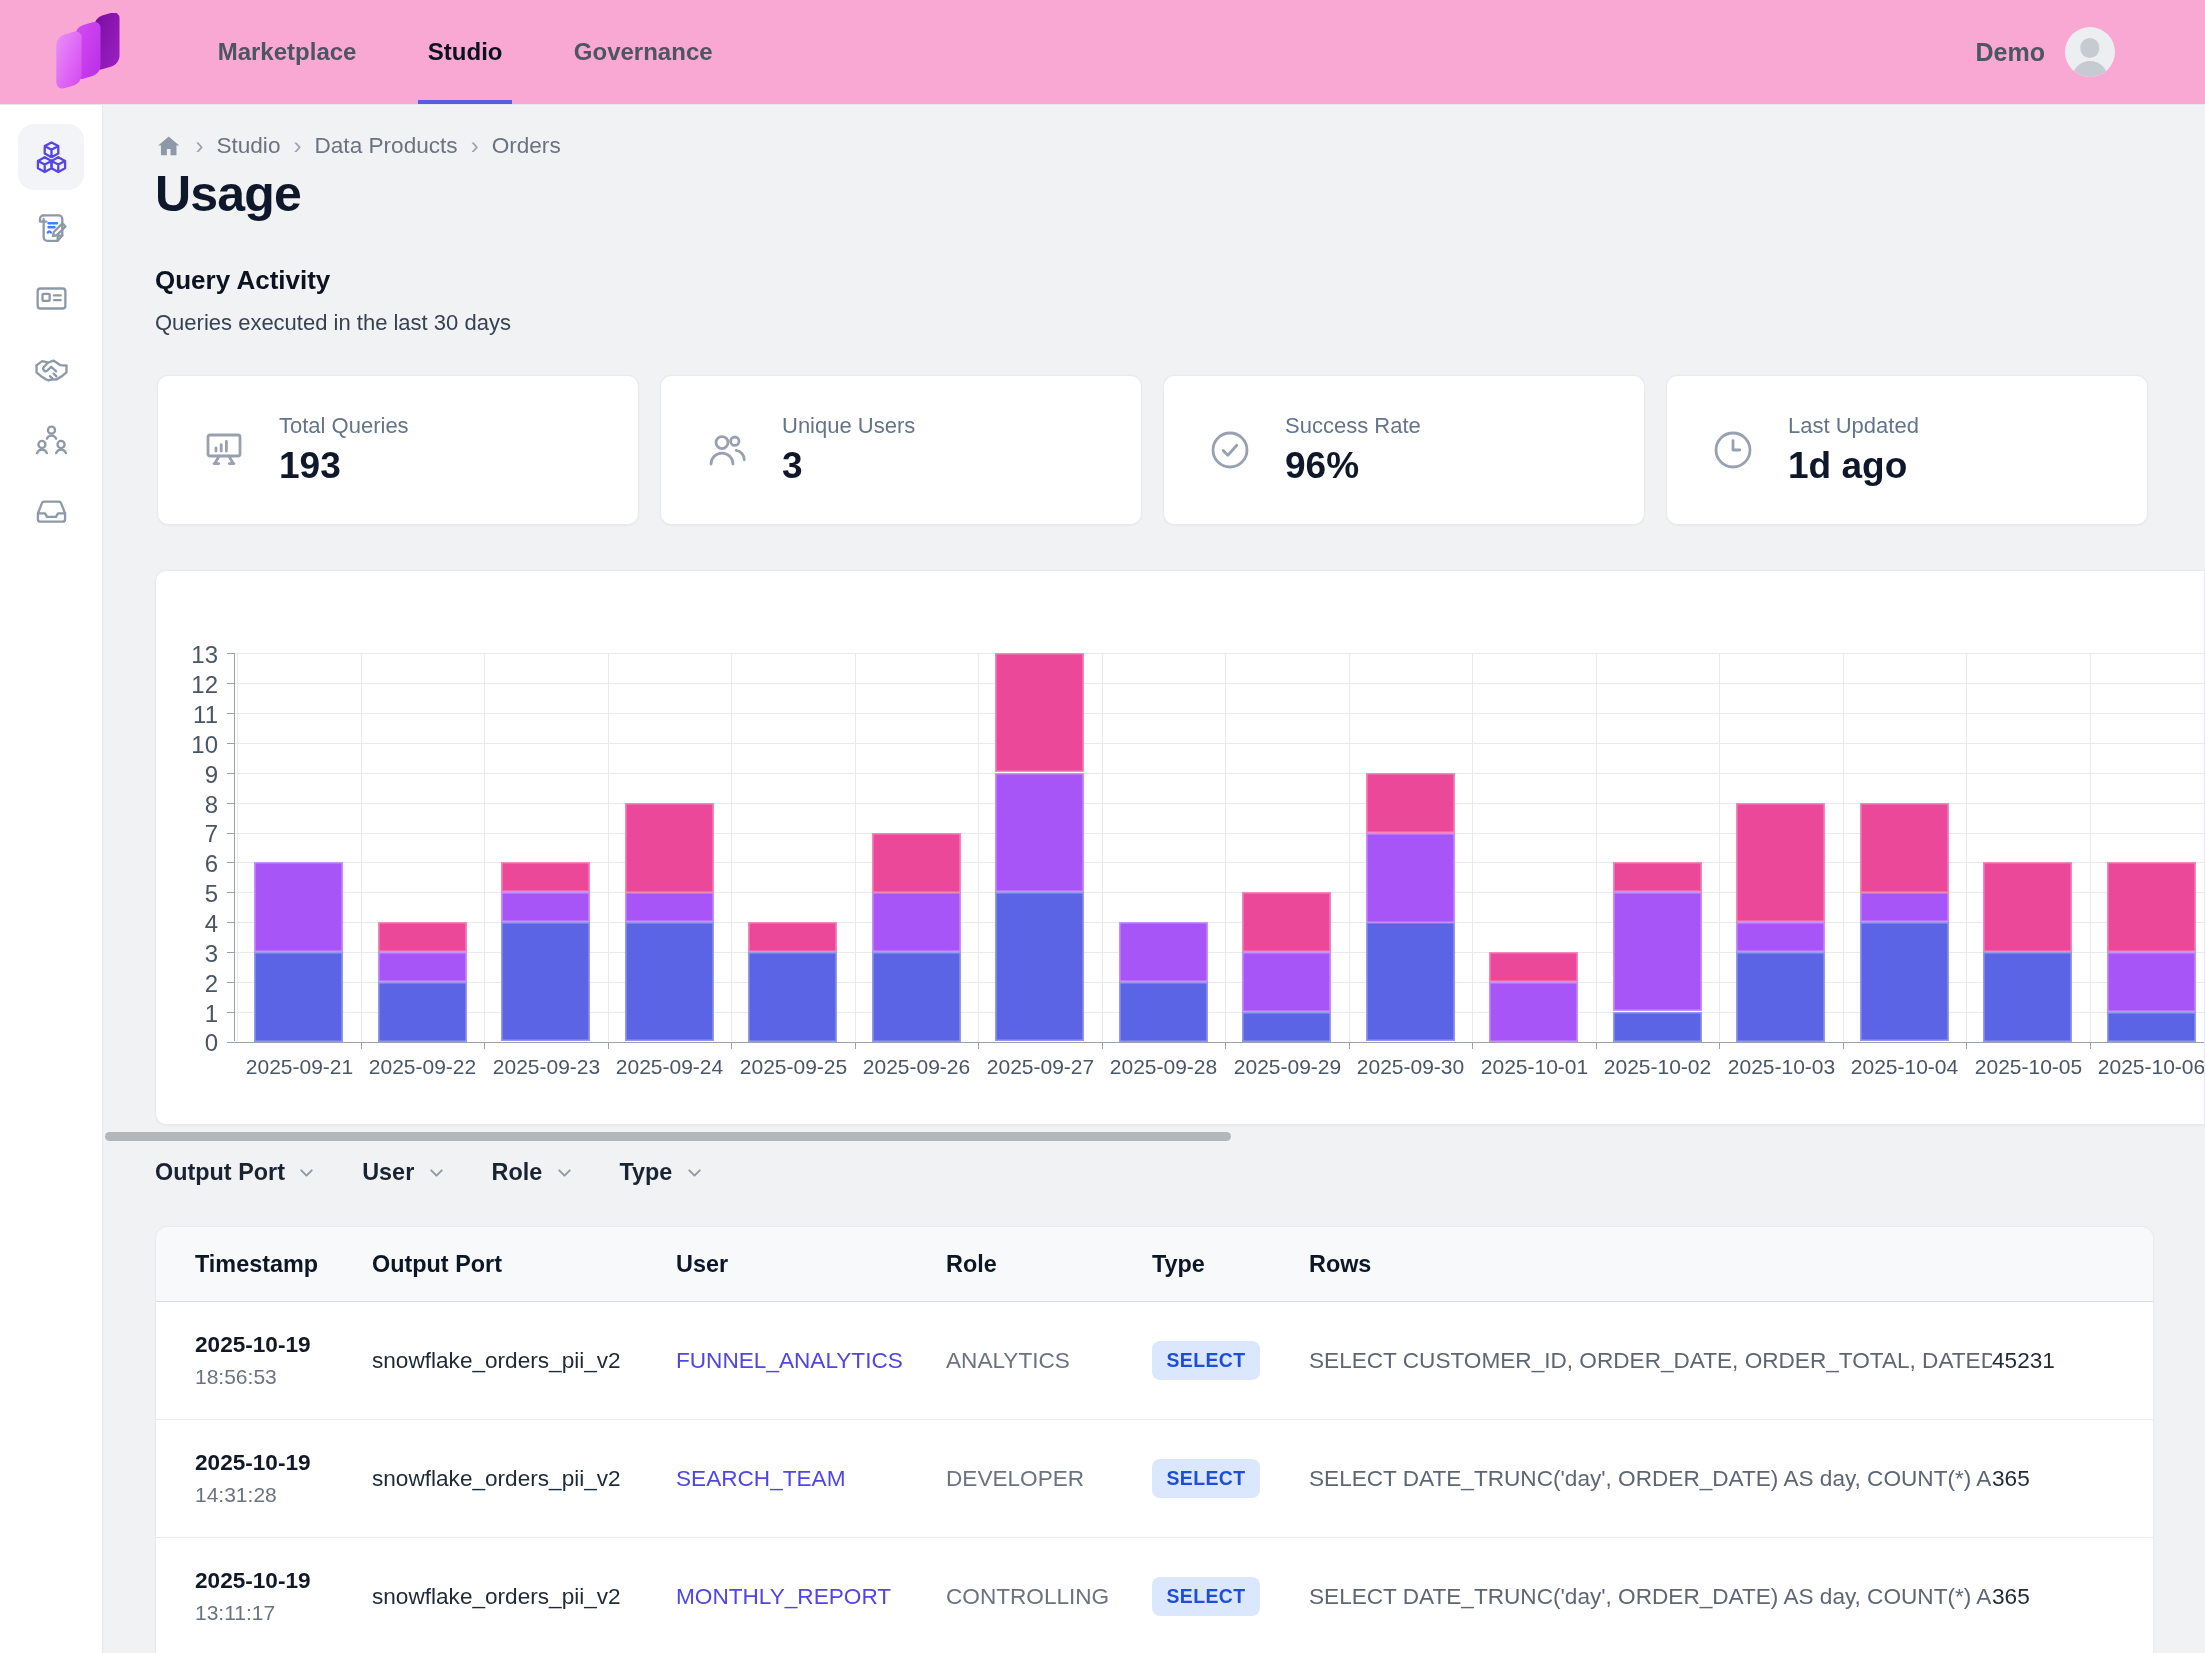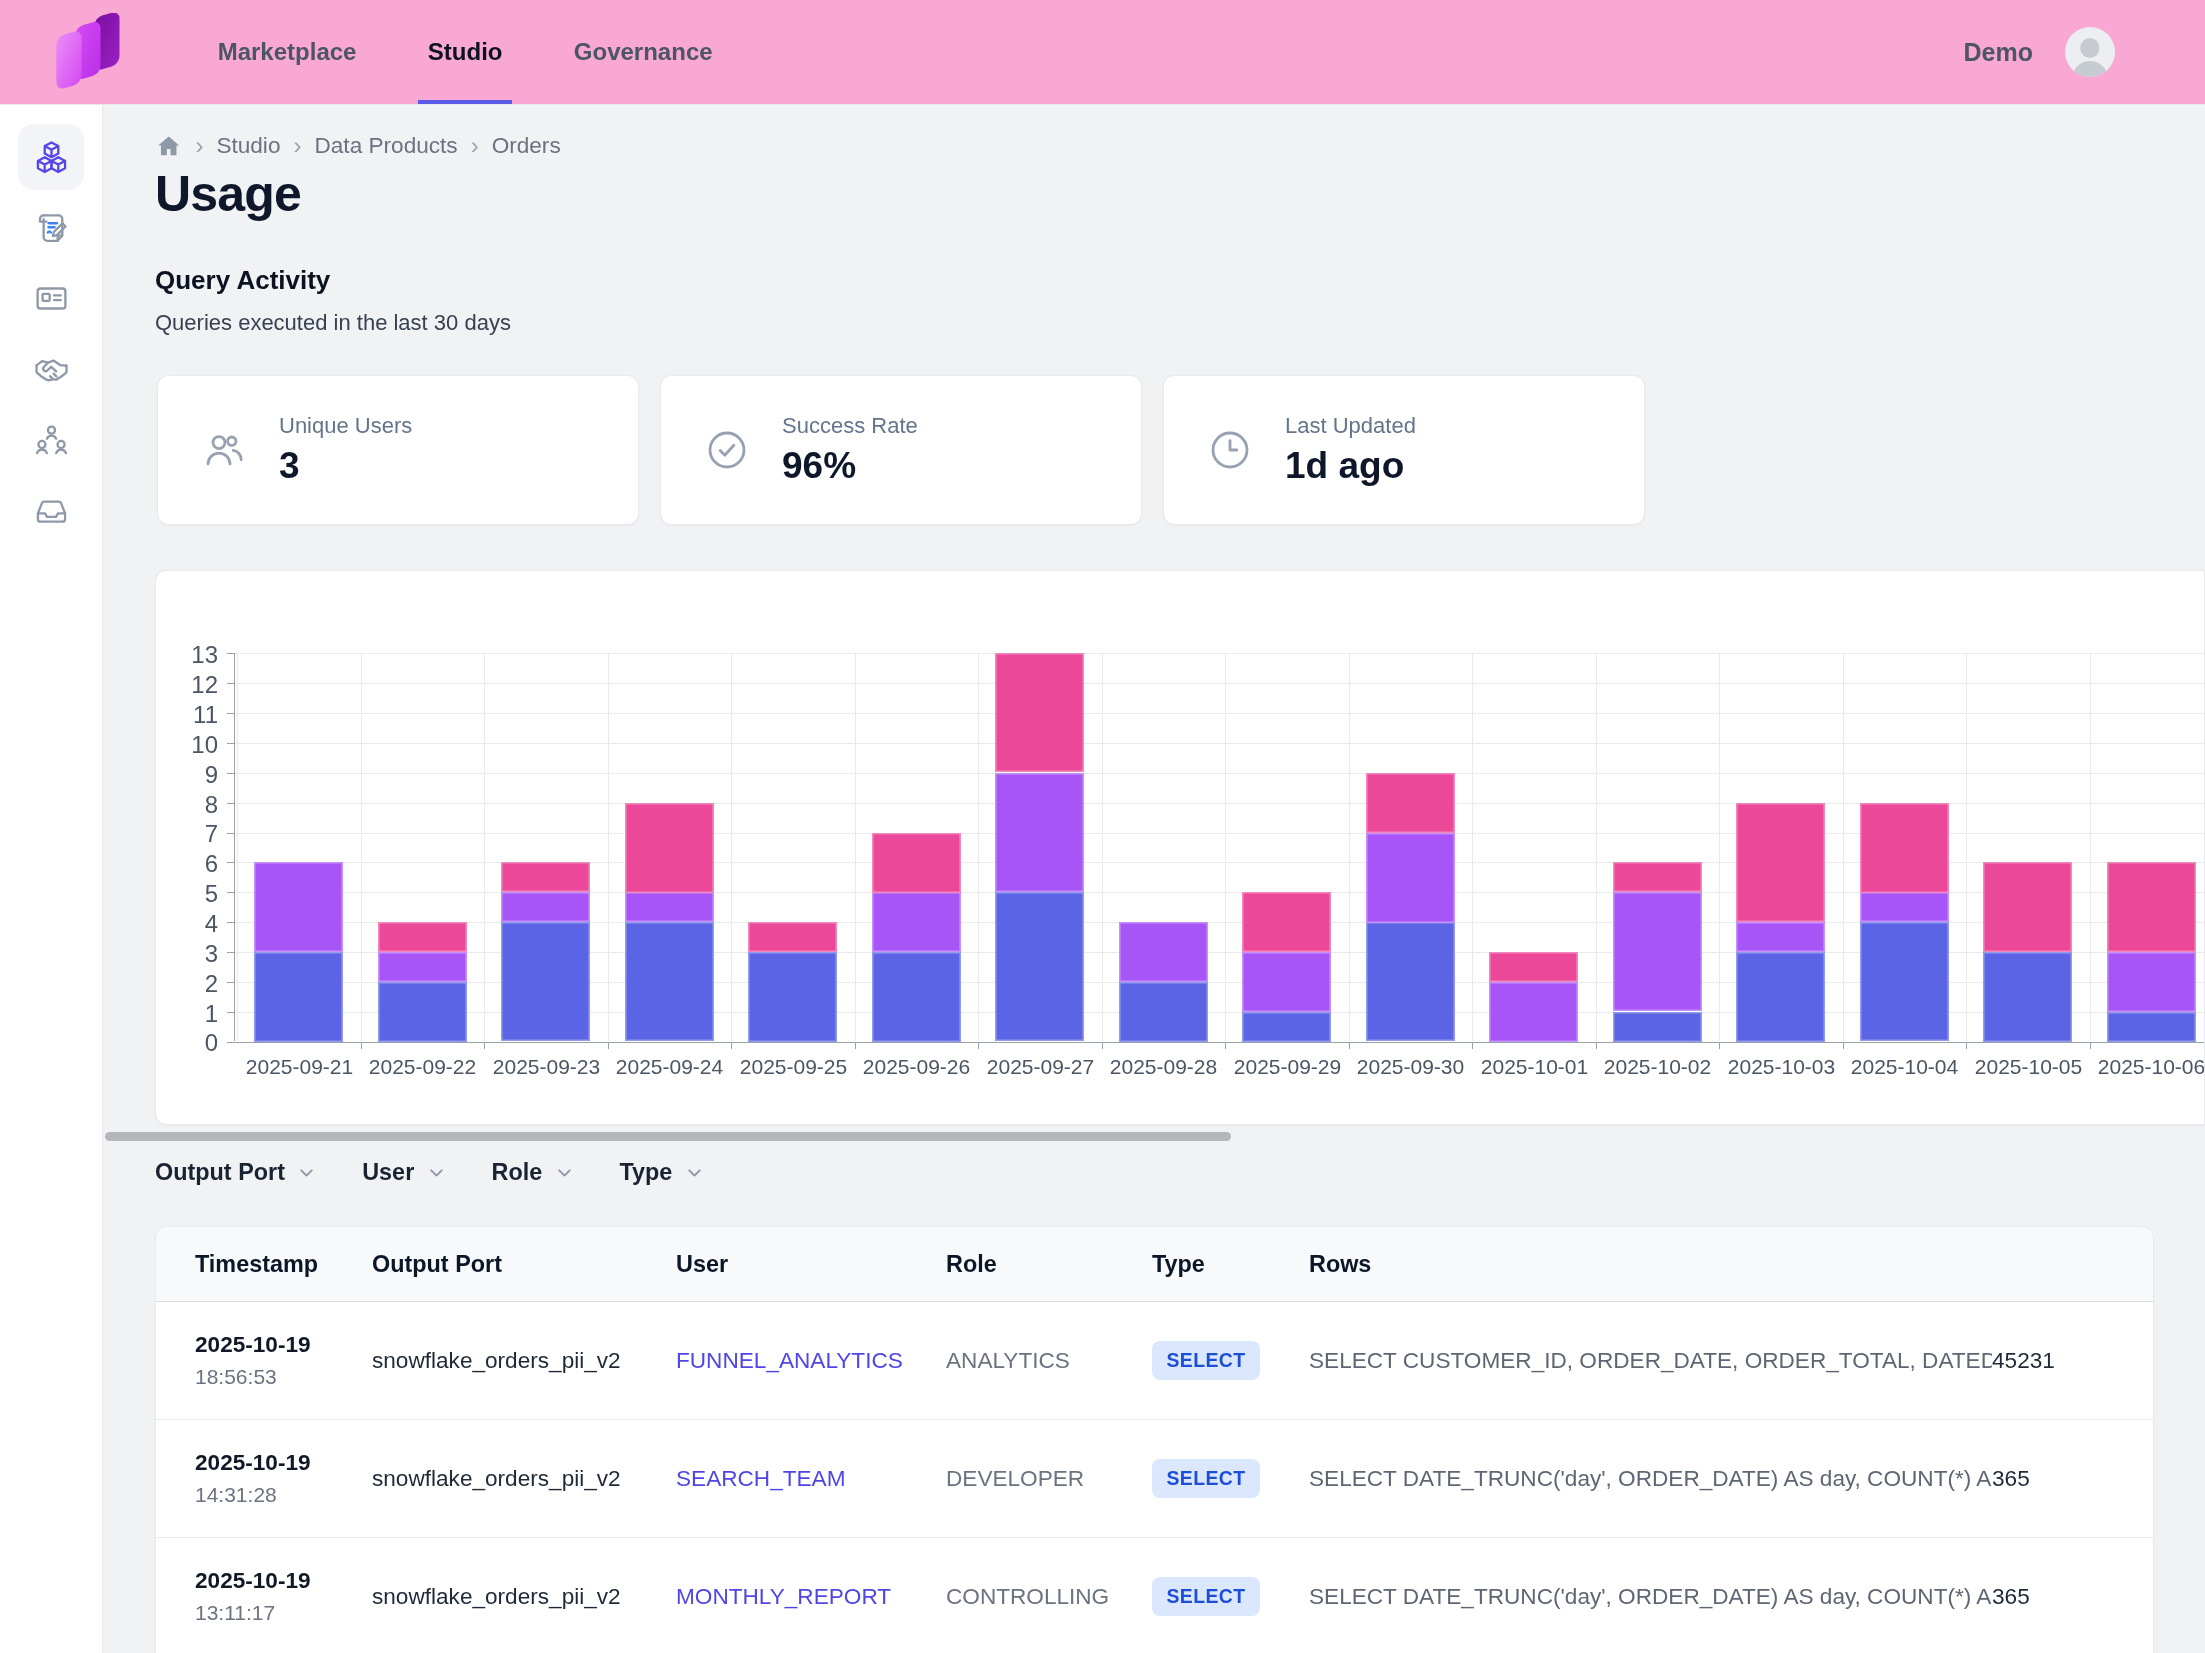--- a/index.html
+++ b/index.html
@@ -9,21 +9,21 @@
   
   .header { position:absolute; left:0; top:0; width:2205px; height:105px;
     background:#f9a8d4; border-bottom:0.8px solid #e7e9ee; display:flex; align-items:center; z-index:5; }
   .logo { width:79px; height:79px; margin-left:50px; display:flex; align-items:center; justify-content:center; cursor:pointer; }
   .nav { display:flex; height:100%; margin-left:53px; }
   .nav-item { position:relative; height:100%; display:flex; align-items:center; padding:0 9.7px;
     margin:0 26px; font-size:24px; font-weight:700; color:#4b5563; cursor:pointer;
     border-bottom:4.8px solid transparent; padding-top:4.8px; }
   .nav-item.active { color:#0b1220; border-bottom-color:#5b5ce6; }
   .header-right { margin-left:auto; display:flex; align-items:center; margin-right:90px; cursor:pointer; }
-  .user-label { font-size:25px; font-weight:700; color:#4b5563; margin-right:32px; }
+  .user-label { font-size:25px; font-weight:700; color:#4b5563; margin-right:20px; }
   .avatar { width:50px; height:50px; border-radius:50%; background:#eceef1; overflow:hidden; position:relative; }
   .avatar .head { position:absolute; left:50%; top:11.3px; transform:translateX(-50%);
     width:19.4px; height:19.4px; border-radius:50%; background:#c6cbd2; }
   .avatar .body { position:absolute; left:50%; top:34px; transform:translateX(-50%);
     width:36px; height:21px; border-radius:18px 18px 0 0; background:#c6cbd2; }
 
   
   .sidebar { position:absolute; left:0; top:105px; width:103px; bottom:0; background:#ffffff;
     border-right:0.8px solid #e7e9ee; display:flex; flex-direction:column; align-items:center; padding-top:19.4px; }
   .side-item { width:66px; height:66px; border-radius:16px; display:flex; align-items:center;
@@ -201,20 +201,33 @@
     <span class="crumb">Data Products</span>
     <span class="sep">›</span>
     <span>Orders</span>
   </div>
 
   <div class="page-title">Usage</div>
   <div class="section-title">Query Activity</div>
   <div class="section-sub">Queries executed in the last 30 days</div>
 
   <div class="stats">
+    <div class="stat-card">
+      <span class="stat-icon">
+        <svg viewBox="0 0 24 24" fill="none" stroke="currentColor" stroke-width="1.4" stroke-linecap="round" stroke-linejoin="round">
+          <rect x="4" y="4.5" width="16" height="10.5" rx="1"></rect>
+          <path d="M8 12.5 v-1.6 M10.6 12.5 v-3.2 M13.2 12.5 v-4.8"></path>
+          <path d="M9.6 15 7.6 18.4 M14.4 15 16.4 18.4 M7 18.8 h2.4 M14.6 18.8 h2.4"></path>
+        </svg>
+      </span>
+      <div>
+        <div class="stat-label">Total Queries</div>
+        <div class="stat-value">193</div>
+      </div>
+    </div>
     <div class="stat-card">
       <span class="stat-icon">
         <svg viewBox="0 0 24 24" fill="none" stroke="currentColor" stroke-width="1.4" stroke-linecap="round" stroke-linejoin="round">
           <circle cx="9.5" cy="8.3" r="3"></circle>
           <circle cx="15.9" cy="7.6" r="2.1"></circle>
           <path d="M4 19 c0-3 2.5-5.4 5.5-5.4 s5.5 2.4 5.5 5.4"></path>
           <path d="M16.6 12.2 c2.3.3 4 2.3 4 4.7"></path>
         </svg>
       </span>
       <div>

